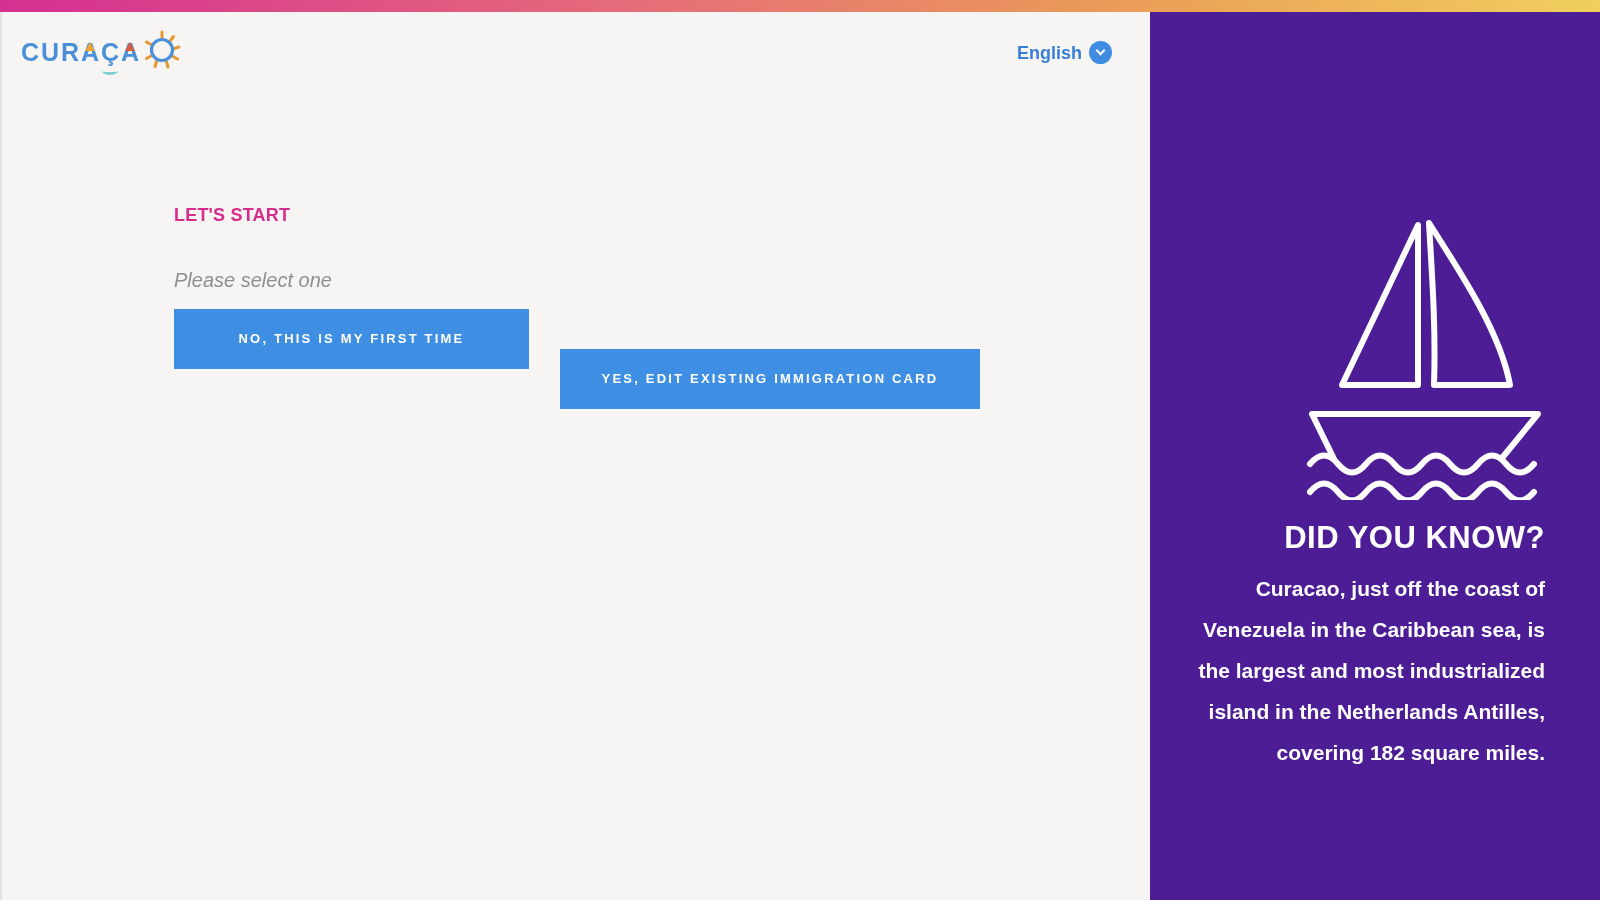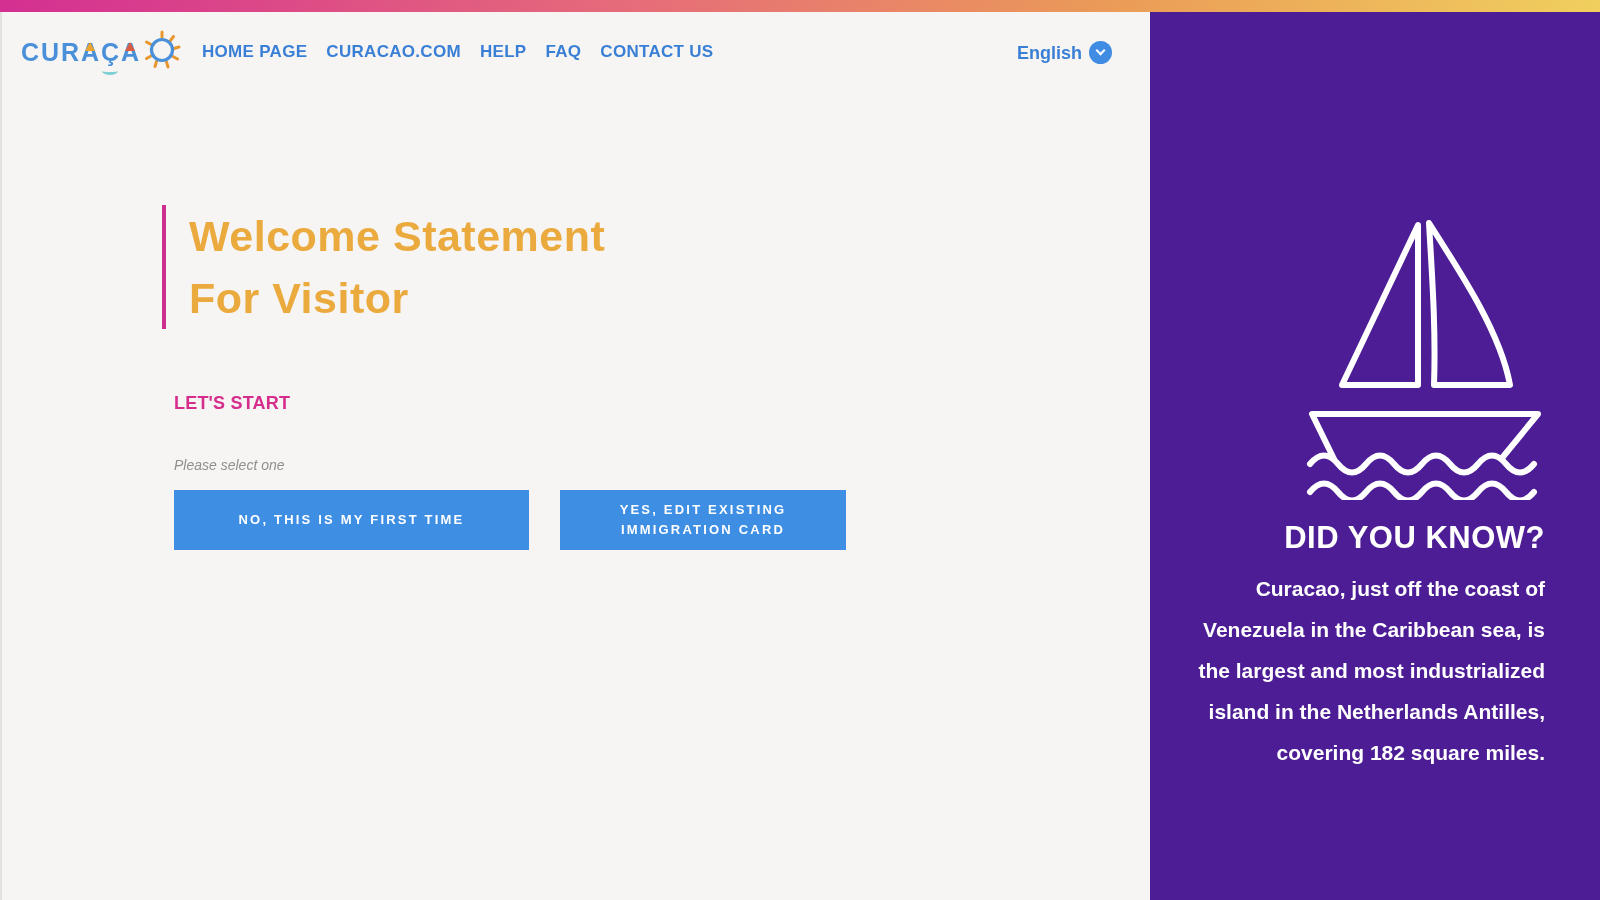--- a/index.html
+++ b/index.html
@@ -77,34 +77,34 @@
   .lets-start {
     margin-top: 64px;
     color: #d62d8c; font-size: 18px; font-weight: bold; letter-spacing: 0.2px;
   }
   .question {
     margin-top: 19px;
     color: #6e6e6e; font-size: 17.5px; font-weight: bold;
   }
   .hint {
     margin-top: 43px;
-    color: #8f8f8f; font-size: 14px; font-style: italic;
+    color: #8f8f8f; font-size: 20px; font-style: italic;
   }
   .btn-row { margin-top: 17px; display: flex; gap: 31px; }
   .btn {
     height: 60px; border: none; cursor: pointer;
     background: #3e8ee3; color: #ffffff;
     font-family: "Liberation Sans", sans-serif;
     font-size: 13px; font-weight: bold; letter-spacing: 2.2px;
     line-height: 20px; text-transform: uppercase;
     display: flex; align-items: center; justify-content: center;
     text-align: center; padding: 0 18px;
   }
   .btn-first { width: 355px; }
-  .btn-edit  { width: 286px; }
+  .btn-edit  { width: 420px; margin-top: 40px; }
 
   
   .sidebar-inner { padding: 0 55px 0 20px; }
   .boat { margin-top: 203px; }
   .didyouknow {
     margin-top: 16px;
     font-size: 31px; font-weight: bold; letter-spacing: 0.5px; color: #ffffff;
   }
   .fact {
     margin-top: 12px;
@@ -139,43 +139,32 @@
               <line x1="26" y1="37" x2="24.5" y2="32"></line>
               <line x1="13" y1="36.5" x2="14.5" y2="31.5"></line>
               <line x1="4.5" y1="28.5" x2="9" y2="26"></line>
               <line x1="4.5" y1="12" x2="9" y2="14.5"></line>
             </g>
             <circle cx="20" cy="20" r="10.5" fill="none" stroke="#4a90d9" stroke-width="3.2"></circle>
           </svg>
         </span>
       </div>
 
-      <nav class="nav">
-        <a class="nav-item">HOME PAGE</a>
-        <a class="nav-item">CURACAO.COM</a>
-        <a class="nav-item">HELP</a>
-        <a class="nav-item">FAQ</a>
-        <a class="nav-item">CONTACT US</a>
-      </nav>
 
       <div class="lang">
         <span class="lang-label">English</span>
         <span class="lang-circle">
           <i class="chev"></i>
         </span>
       </div>
     </div>
 
     <div class="main">
 
       <div class="welcome-block">
-        <h1 class="title">
-          <span>Welcome Statement</span><br>
-          <span>For Visitor</span>
-        </h1>
       </div>
 
       <div class="lets-start">LET'S START</div>
 
 
       <div class="hint">Please select one</div>
 
       <div class="btn-row">
         <button class="btn btn-first">NO, THIS IS MY FIRST TIME</button>
         <button class="btn btn-edit">YES, EDIT EXISTING IMMIGRATION CARD</button>

